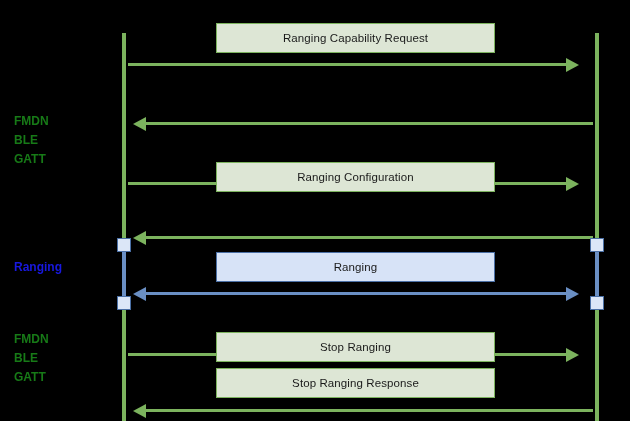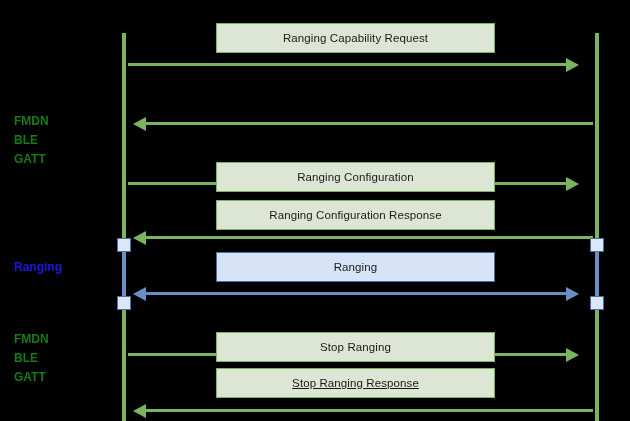--- a/index.html
+++ b/index.html
@@ -133,33 +133,30 @@
 
   <div class="msg-box green" style="top:23px;">
     <span>Ranging Capability Request</span>
   </div>
 
 
   <div class="msg-box green" style="top:142px;margin-top:20px;">
     <span>Ranging Configuration</span>
   </div>
 
-  <div class="msg-box green" style="top:200px;">
-    <span>Ranging Configuration Response</span>
-  </div>
 
   <div class="msg-box blue" style="top:252px;">
     <span>Ranging</span>
   </div>
 
   <div class="msg-box green" style="top:312px;margin-top:20px;">
     <span>Stop Ranging</span>
   </div>
 
-  <div class="msg-box green" style="top:368px;text-decoration:underline;">
+  <div class="msg-box green" style="top:368px;">
     <span>Stop Ranging Response</span>
   </div>
 
   <div class="side-label label-green" style="top:112px;">FMDN
 BLE
 GATT</div>
 
   <div class="side-label label-blue" style="top:258px;">Ranging</div>
 
   <div class="side-label label-green" style="top:330px;">FMDN

